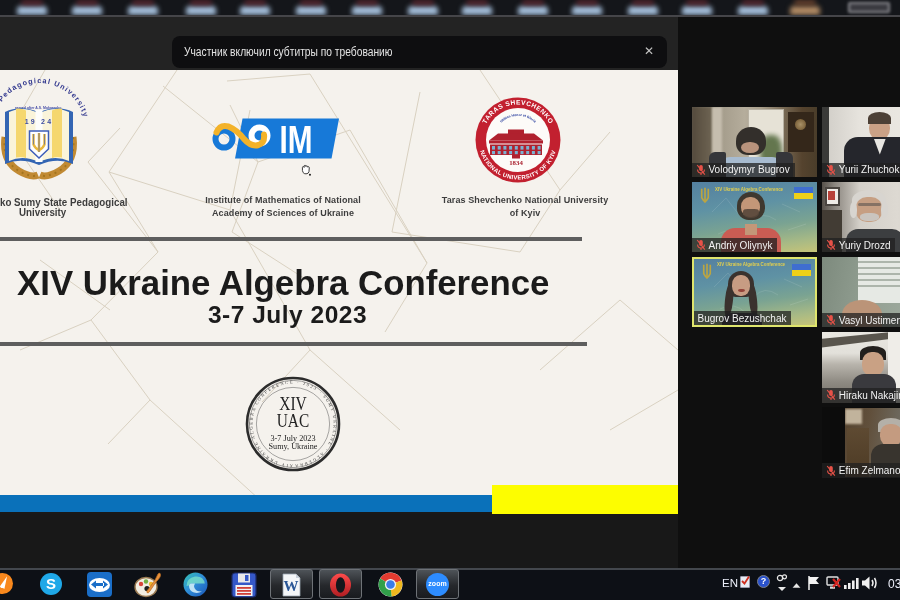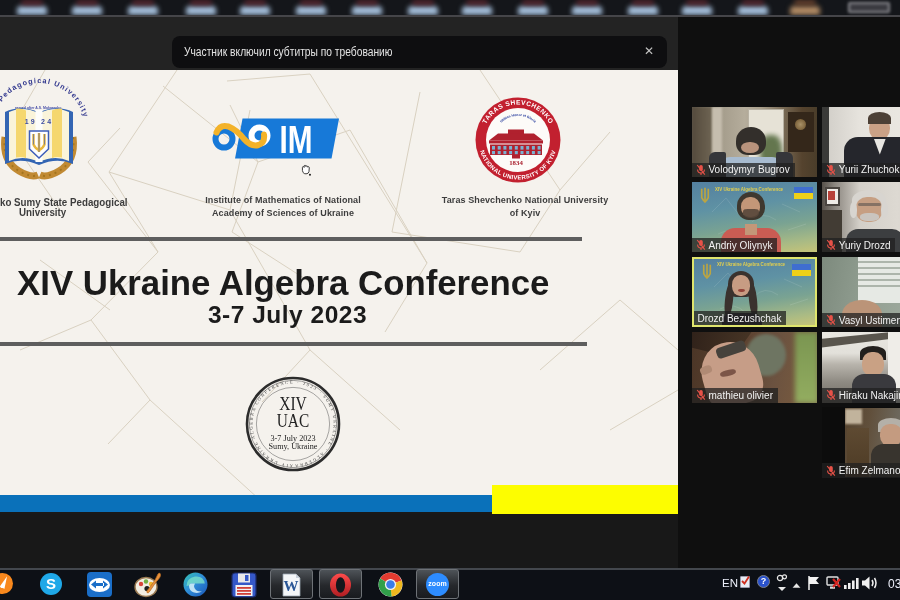--- a/index.html
+++ b/index.html
@@ -358,56 +358,40 @@
     <div class="flag" style="right:4.5px;top:5px;">
         <div class="b"></div>
         <div class="y"></div>
       </div>
     <div style="position:absolute;left:34px;top:12px;width:26px;height:26px;background:#3a322e;border-radius:50% 50% 30% 30%;"></div>
     <div style="position:absolute;left:31px;top:24px;width:8px;height:34px;background:#3a322e;border-radius:45%;transform:rotate(6deg);"></div>
     <div style="position:absolute;left:55px;top:24px;width:8px;height:34px;background:#3a322e;border-radius:45%;transform:rotate(-6deg);"></div>
     <div style="position:absolute;left:38px;top:16px;width:18px;height:21px;background:#c79c83;border-radius:46%;"></div>
     <div style="position:absolute;left:44px;top:30px;width:7px;height:3.5px;background:#93443a;border-radius:40%;"></div>
     <div style="position:absolute;left:28px;top:54px;width:40px;height:13px;background:#2a2730;border-radius:9px 9px 0 0;"></div>
-    <div class="lbl">Drozd Bezushchak</div>
+    <div class="lbl">Bugrov Bezushchak</div>
   </div>
 
   <div class="tile" style="left:821.8px; top:256.9px;">
     <div style="position:absolute;inset:0;background:linear-gradient(100deg,#7d8a7d 0%,#93a093 40%,#a8b2a6 100%);"></div>
     <div style="position:absolute;left:36px;top:0px;width:46px;height:46px;background:#e6e9e4;"></div>
     <div style="position:absolute;left:36px;top:4px;width:46px;height:2px;background:#adb5ab;"></div>
     <div style="position:absolute;left:36px;top:10px;width:46px;height:2px;background:#adb5ab;"></div>
     <div style="position:absolute;left:36px;top:16px;width:46px;height:2px;background:#adb5ab;"></div>
     <div style="position:absolute;left:36px;top:22px;width:46px;height:2px;background:#adb5ab;"></div>
     <div style="position:absolute;left:36px;top:28px;width:46px;height:2px;background:#adb5ab;"></div>
     <div style="position:absolute;left:20px;top:43px;width:40px;height:28px;background:#bb9478;border-radius:55% 55% 0 0;"></div>
     <div class="lbl"><svg width="10" height="12" viewBox="0 0 10 12">
           <rect x="3.2" y="1" width="3.6" height="6" rx="1.8" fill="#e85248"></rect>
           <path d="M1.6 5.5 Q1.6 9 5 9 Q8.4 9 8.4 5.5" fill="none" stroke="#e85248" stroke-width="1.1"></path>
           <line x1="5" y1="9" x2="5" y2="11" stroke="#e85248" stroke-width="1.1"></line>
           <line x1="1.2" y1="1" x2="8.8" y2="10.6" stroke="#e85248" stroke-width="1.2"></line>
         </svg>Vasyl Ustimenko</div>
   </div>
 
-  <div class="tile" style="left:691.5px; top:332.1px;">
-    <div style="position:absolute;inset:0;background:linear-gradient(100deg,#4a3526 0%,#5d4331 40%,#6b5240 65%,#74583f 82%,#7c6a4e 100%);"></div>
-    <div style="position:absolute;left:0;top:0;width:60px;height:26px;background:linear-gradient(100deg,#30221a,#483626);clip-path:polygon(0 0,100% 0,70% 100%,0 60%);"></div>
-    <div style="position:absolute;left:103px;top:0;width:23px;height:71px;background:linear-gradient(#7a9551,#93ad60);filter:blur(2.5px);"></div>
-    <div style="position:absolute;left:54px;top:2px;width:40px;height:42px;background:#6e7562;border-radius:50%;filter:blur(1.5px);"></div>
-    <div style="position:absolute;left:10px;top:10px;width:58px;height:64px;background:#c69d87;border-radius:48% 48% 30% 30%;transform:rotate(-16deg);"></div>
-    <div style="position:absolute;left:24px;top:12px;width:30px;height:11px;background:#46423c;border-radius:4px;transform:rotate(-18deg);"></div>
-    <div style="position:absolute;left:28px;top:38px;width:16px;height:6px;background:#7c5548;border-radius:40%;transform:rotate(-14deg);"></div>
-    <div style="position:absolute;left:8px;top:34px;width:12px;height:8px;background:#b08a74;border-radius:40%;transform:rotate(-20deg);"></div>
-    <div class="lbl"><svg width="10" height="12" viewBox="0 0 10 12">
-          <rect x="3.2" y="1" width="3.6" height="6" rx="1.8" fill="#e85248"></rect>
-          <path d="M1.6 5.5 Q1.6 9 5 9 Q8.4 9 8.4 5.5" fill="none" stroke="#e85248" stroke-width="1.1"></path>
-          <line x1="5" y1="9" x2="5" y2="11" stroke="#e85248" stroke-width="1.1"></line>
-          <line x1="1.2" y1="1" x2="8.8" y2="10.6" stroke="#e85248" stroke-width="1.2"></line>
-        </svg>mathieu olivier</div>
-  </div>
 
   <div class="tile" style="left:821.8px; top:332.1px;">
     <div style="position:absolute;inset:0;background:linear-gradient(180deg,#e9e7e1 0%,#e2e0da 30%,#b9b5ad 45%,#8f8b83 70%,#6e6a62 100%);"></div>
     <div style="position:absolute;left:0;top:0;width:70px;height:22px;background:#59554d;clip-path:polygon(0 30%,100% 0,100% 30%,0 70%);"></div>
     <div style="position:absolute;left:66px;top:0;width:60px;height:71px;background:#efedE8;"></div>
     <div style="position:absolute;left:38px;top:14px;width:26px;height:14px;background:#221f1c;border-radius:50% 50% 0 0;"></div>
     <div style="position:absolute;left:40px;top:20px;width:22px;height:24px;background:#c9a184;border-radius:44%;"></div>
     <div style="position:absolute;left:30px;top:42px;width:44px;height:29px;background:#3a3a3e;border-radius:12px 12px 0 0;"></div>
     <div class="lbl"><svg width="10" height="12" viewBox="0 0 10 12">
           <rect x="3.2" y="1" width="3.6" height="6" rx="1.8" fill="#e85248"></rect>

